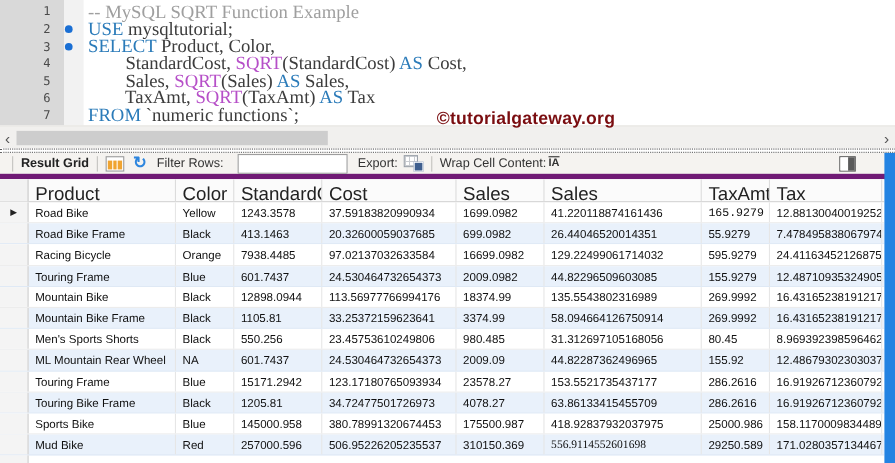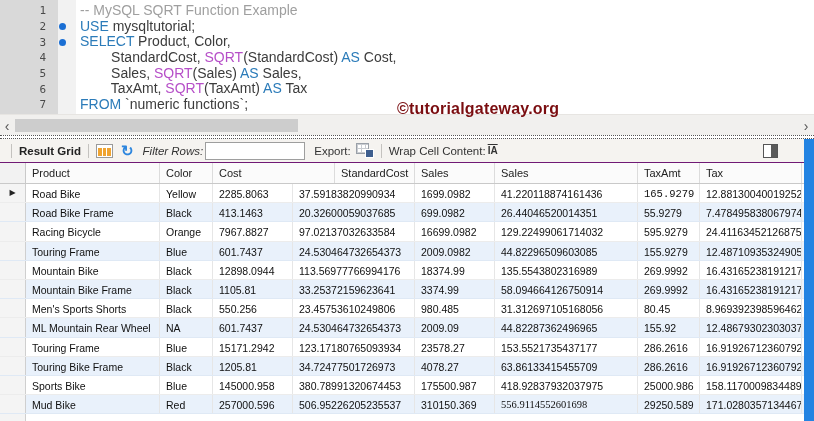--- a/index.html
+++ b/index.html
@@ -8,71 +8,71 @@
 
   
   .editor { position:relative; height:114px; background:#fff; display:flex; }
   .gutter { width:76px; flex:none; padding-top:3px;
             background:linear-gradient(90deg,#d9d9d9 0,#d9d9d9 58px,#f2f2f2 58px,#f2f2f2 100%); }
   .gut-row { height:15.7px; display:flex; align-items:center; }
   .lnum { width:54px; text-align:right; padding-right:8px;
           font-family:"DejaVu Sans Mono",monospace; font-size:11px; color:#4a4a4a; }
   .dotcol { width:16px; display:flex; align-items:center; justify-content:center; }
   .bp { width:7px; height:7px; border-radius:50%; background:#1a6fd4; display:inline-block; }
-  .code { padding:3px 0 0 4px; font-family:Liberation Sans, sans-serif;
-          font-size:14px; line-height:15.7px; white-space:pre; color:#3c3c3c; }
+  .code { padding:3px 0 0 4px; font-family:Liberation Serif, serif;
+          font-size:17px; line-height:15.7px; white-space:pre; color:#3c3c3c; }
   .code-line { height:15.7px; }
   .tok-kw { color:#2b7bb9; }
   .tok-fn { color:#b64fc8; }
   .tok-comment { color:#9f9f9f; }
   .tok-plain { color:#3c3c3c; }
 
   
   .hscroll { position:absolute; top:114px; left:0; right:0; height:21px;
              background:#f1f0ee; border-top:1px solid #e7e5e2; }
   .hs-arrow { position:absolute; top:0; width:14px; height:21px; display:flex;
               align-items:center; justify-content:center; color:#555; font-size:14px; cursor:default; }
   .hs-left { left:0; } .hs-right { right:1px; }
   .hs-thumb { position:absolute; left:15px; top:4px; width:283px; height:13px; background:#cdcdcd; }
 
   .watermark { position:absolute; left:397px; top:100px; font-size:16px; font-weight:700;
                color:#7a0d10; letter-spacing:.2px; z-index:5; }
 
   
   .result-panel { position:absolute; top:135px; left:0; right:0; bottom:0; background:#fff; }
   .focus-border { height:4px; border-top:1px dotted #555; border-bottom:1px dotted #555; background:#fff; }
-  .toolbar { height:24px; background:#f5f3f0; border-bottom:1px solid #701a75;
+  .toolbar { height:24px; background:#f5f3f0; border-bottom:5px solid #701a75;
              display:flex; align-items:center; font-size:11.5px; color:#333; padding-left:4px; }
   .tsep { width:1px; height:14px; background:#c4c2bf; margin:0 7px; }
   .tb-title { font-weight:700; color:#222; }
   .grid-icon { width:17px; height:14px; border:1px solid #9a9a9a; background:#fff;
                display:flex; gap:1px; padding:3px 1px 1px 1px; }
   .grid-icon i { flex:1; background:#f0a431; }
   .refresh-icon { color:#2e86de; font-size:15px; font-weight:700; margin:0 9px 0 8px; line-height:14px; }
-  .filter-label { margin-right:2px;font-style:italic; }
+  .filter-label { margin-right:13px; }
   .filter-input { width:100px; height:18px; border:1px solid #9e9e9e; background:#fff;
                   font-size:11px; padding:0 3px; font-family:"Liberation Sans",sans-serif; }
   .lbl-gap { margin:0 5px 0 9px; }
   .export-icon { position:relative; width:18px; height:15px; display:inline-block; }
   .export-icon .ei-grid { position:absolute; left:0; top:0; width:13px; height:11px;
       border:1px solid #9aa0a8; background:#fff;
       background-image:repeating-linear-gradient(0deg,#c9ccd1 0 1px,transparent 1px 4px),
                        repeating-linear-gradient(90deg,#c9ccd1 0 1px,transparent 1px 4px); }
   .export-icon .ei-floppy { position:absolute; right:0; bottom:0; width:9px; height:9px;
       background:#3f5f8f; border:1px solid #fff; }
   .wrap-icon { font-size:10px; font-weight:700; color:#333; text-decoration:overline; margin-left:2px; }
   .panel-toggle { margin-left:auto; margin-right:36px; width:15px; height:14px;
                   border:1px solid #555; display:flex; }
   .panel-toggle i { flex:1; } .panel-toggle .half-l { background:#fff; } .panel-toggle .half-r { background:#5a5a5a; }
 
   
   .grid { position:absolute; top:28px; left:0; right:10px; bottom:0; overflow:hidden; background:#fff; }
   .grid-header { display:flex; height:21px; background:#fbfbfb; border-bottom:1px solid #c9c9c9; }
   .gh-rowhdr { width:26px; flex:none; background:#f2f2f2; border-right:1px solid #c9c9c9; }
-  .gh-cell { flex:none; font-size:11px; color:#222; padding:4px 0 0 6px;
+  .gh-cell { flex:none; font-size:17px; color:#222; padding:4px 0 0 6px;
              border-right:1px solid #dcdcdc; white-space:nowrap; overflow:hidden; }
   .grid-row { display:flex; height:19.2px; border-bottom:1px solid #ececec; background:#fff; }
   .grid-row.alt { background:#e9f1fb; border-bottom:1px solid #dfe9f5; }
   .gr-rowhdr { width:26px; flex:none; background:#f4f4f4; border-right:1px solid #cfcfcf;
                display:flex; align-items:center; justify-content:center; }
   .cell { flex:none; font-size:10.5px; color:#101010; padding:4px 0 0 6px;
           border-right:1px solid #e6e6e6; white-space:nowrap; overflow:hidden; }
   .sel-arrow { font-size:8px; color:#222; line-height:8px; }
   .filler-row { display:flex; height:8px; }
 
@@ -155,35 +155,35 @@
         <i class="half-l"></i>
         <i class="half-r"></i>
       </span>
   </div>
 
   <div class="grid">
     <div class="grid-header">
       <div class="gh-rowhdr"></div>
     <div class="gh-cell" style="width: 134px;">Product</div>
         <div class="gh-cell" style="width: 53px;">Color</div>
+        <div class="gh-cell" style="width: 80px;">StandardCost</div>
         <div class="gh-cell" style="width: 122px;">Cost</div>
-        <div class="gh-cell" style="width: 80px;">StandardCost</div>
         <div class="gh-cell" style="width: 80px;">Sales</div>
         <div class="gh-cell" style="width: 143px;">Sales</div>
         <div class="gh-cell" style="width: 62px;">TaxAmt</div>
         <div class="gh-cell" style="width: 102px;">Tax</div>
       </div>
     <div id="grid-body">
         <div class="grid-row">
           <div class="gr-rowhdr">
             <span class="sel-arrow">▶</span>
           </div>
           <div class="cell" style="width: 134px;">Road Bike</div>
           <div class="cell" style="width: 53px;">Yellow</div>
-          <div class="cell" style="width: 80px;">2285.8063</div>
+          <div class="cell" style="width: 80px;">1243.3578</div>
           <div class="cell" style="width: 122px;">37.59183820990934</div>
           <div class="cell" style="width: 80px;">1699.0982</div>
           <div class="cell" style="width: 143px;">41.220118874161436</div>
           <div class="cell" style="width: 62px; font-family: Liberation Mono, monospace;">165.9279</div>
           <div class="cell" style="width: 102px;">12.88130040019252</div>
         </div>
         <div class="grid-row alt">
           <div class="gr-rowhdr"></div>
           <div class="cell" style="width: 134px;">Road Bike Frame</div>
           <div class="cell" style="width: 53px;">Black</div>
@@ -191,21 +191,21 @@
           <div class="cell" style="width: 122px;">20.32600059037685</div>
           <div class="cell" style="width: 80px;">699.0982</div>
           <div class="cell" style="width: 143px;">26.44046520014351</div>
           <div class="cell" style="width: 62px;">55.9279</div>
           <div class="cell" style="width: 102px;">7.478495838067974</div>
         </div>
         <div class="grid-row">
           <div class="gr-rowhdr"></div>
           <div class="cell" style="width: 134px;">Racing Bicycle</div>
           <div class="cell" style="width: 53px;">Orange</div>
-          <div class="cell" style="width: 80px;">7967.8827</div>
+          <div class="cell" style="width: 80px;">7938.4485</div>
           <div class="cell" style="width: 122px;">97.02137032633584</div>
           <div class="cell" style="width: 80px;">16699.0982</div>
           <div class="cell" style="width: 143px;">129.22499061714032</div>
           <div class="cell" style="width: 62px;">595.9279</div>
           <div class="cell" style="width: 102px;">24.41163452126875</div>
         </div>
         <div class="grid-row alt">
           <div class="gr-rowhdr"></div>
           <div class="cell" style="width: 134px;">Touring Frame</div>
           <div class="cell" style="width: 53px;">Blue</div>

